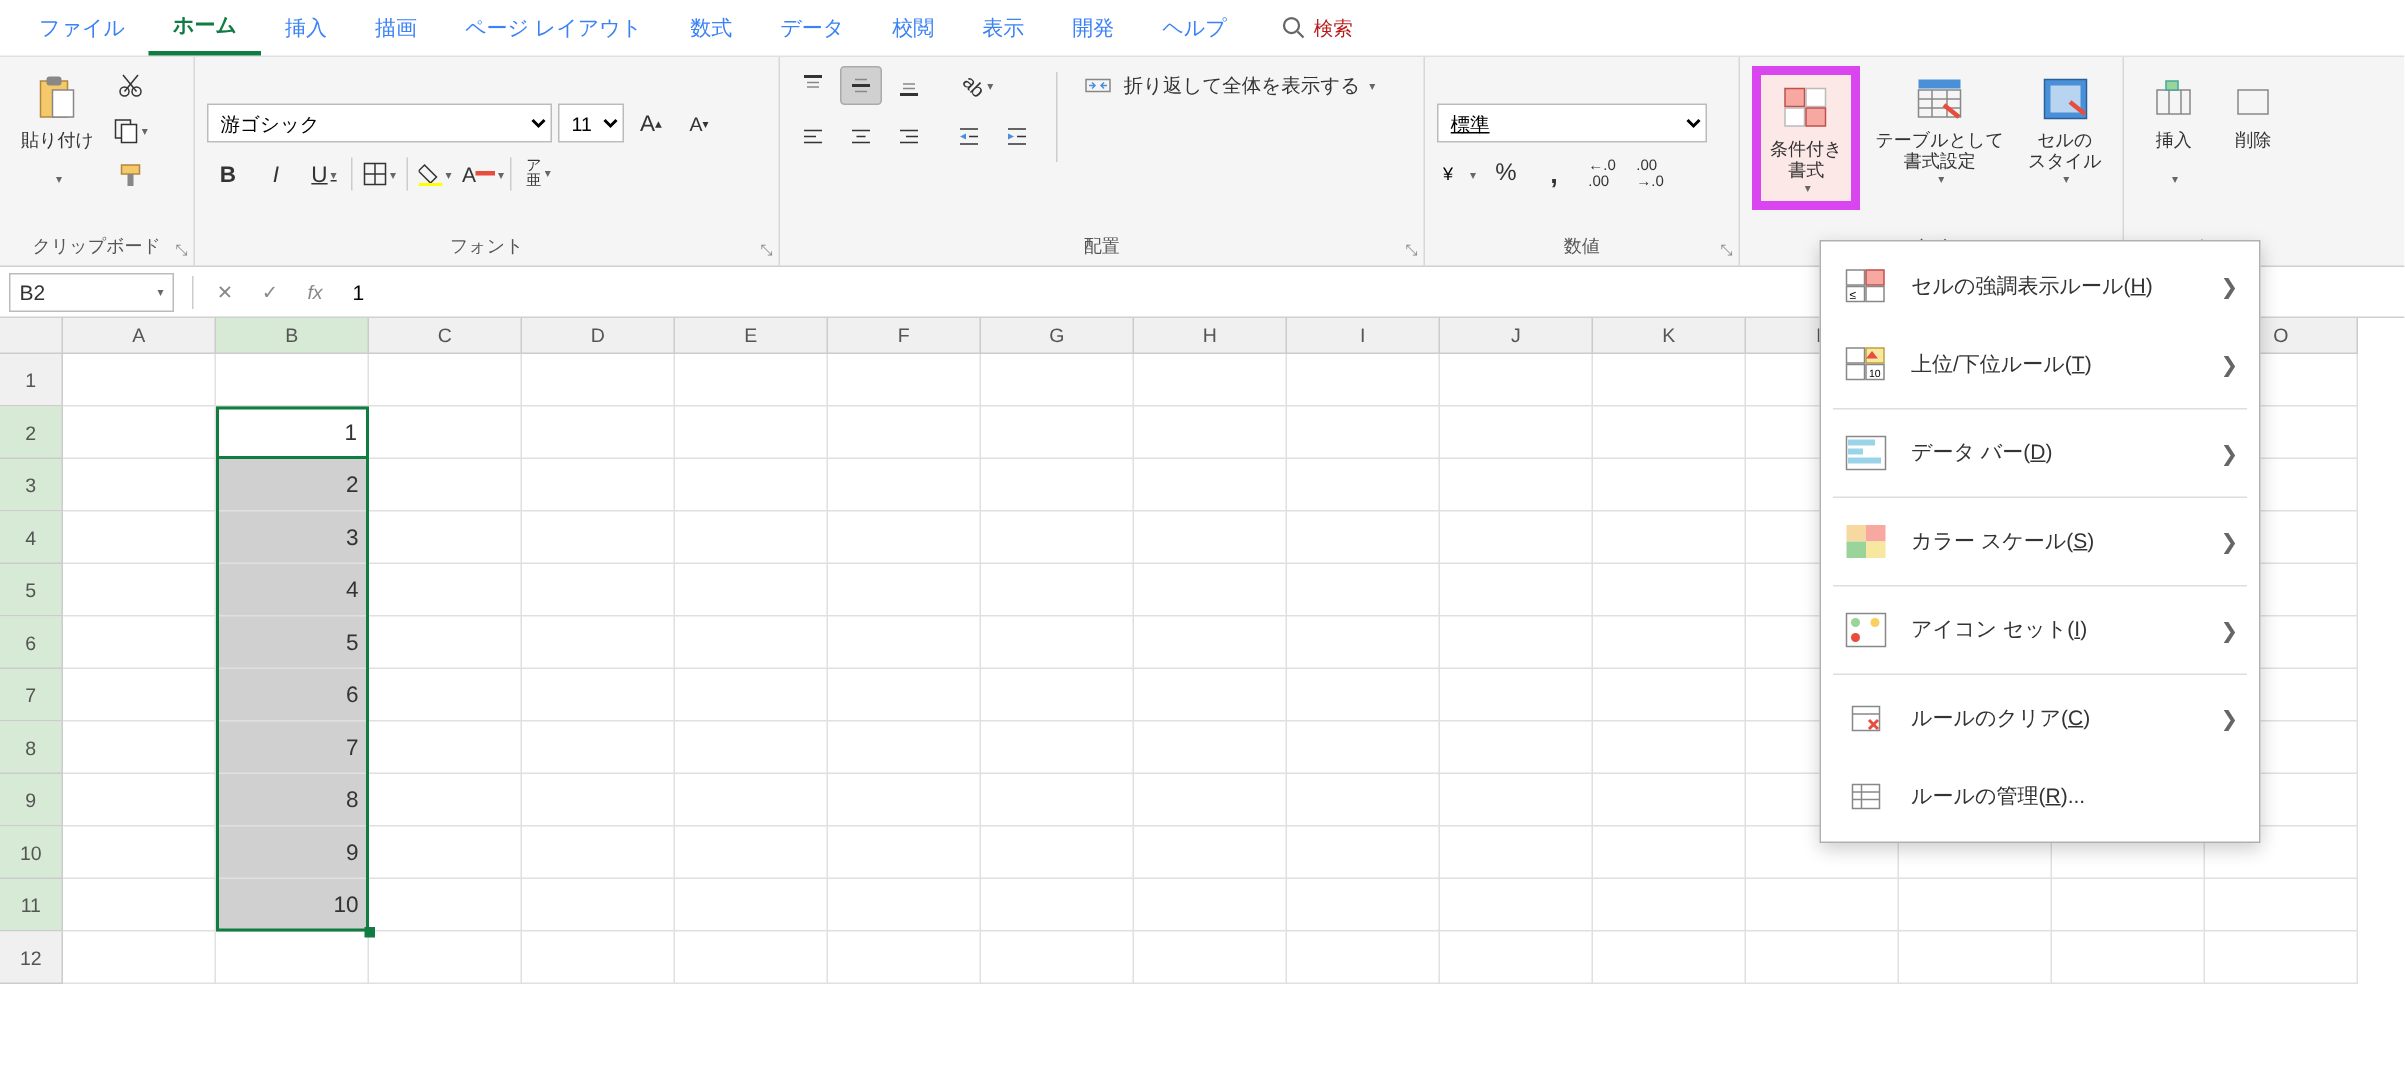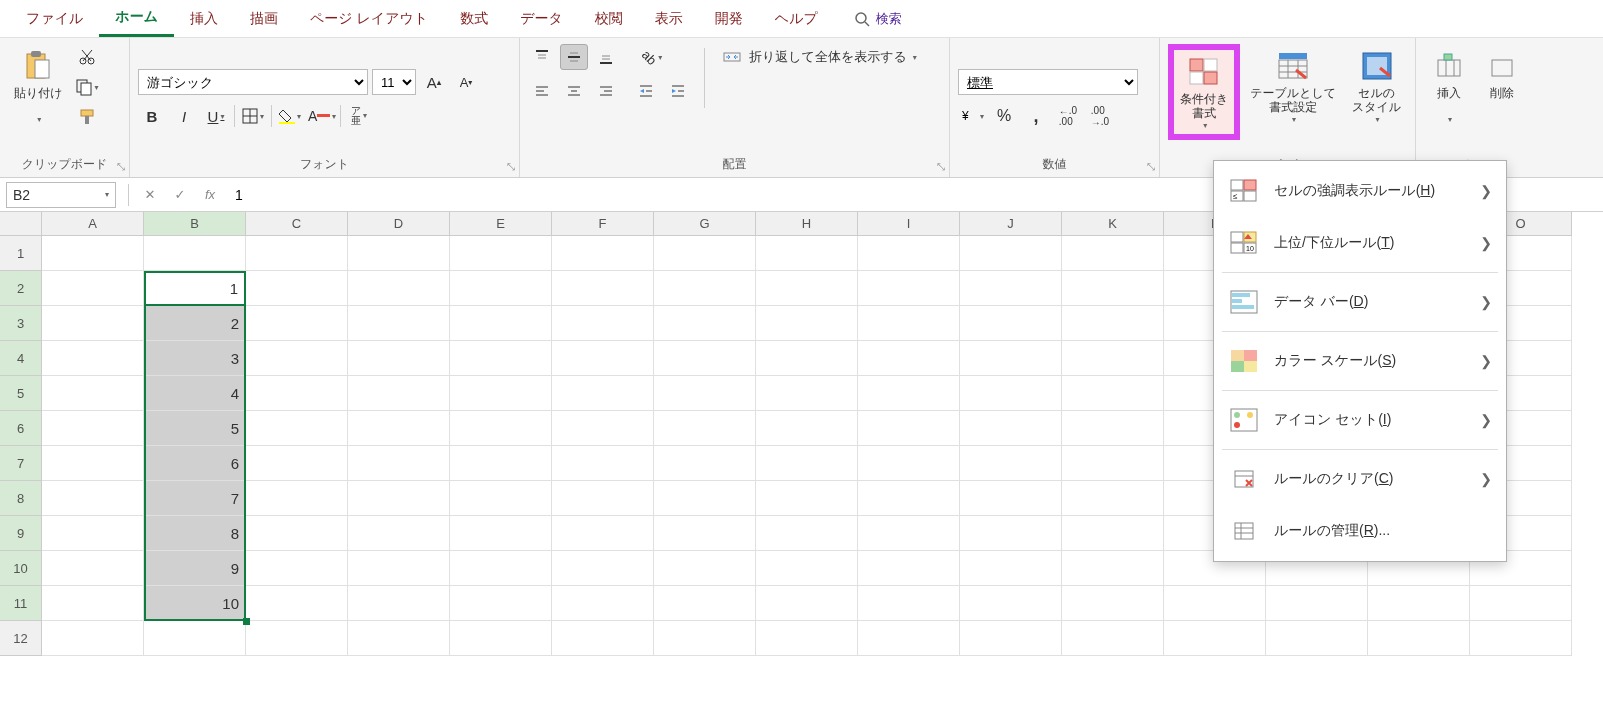--- a/index.html
+++ b/index.html
@@ -1,22 +1,22 @@
 <!DOCTYPE html>
 <html><head>
 <meta charset="utf-8">
 <style>
 * { box-sizing: border-box; margin: 0; padding: 0; font-family: "Yu Gothic UI", "Meiryo", sans-serif; }
 body { background: #fff; font-size: 13px; color: #333; overflow: hidden; width: 1603px; height: 719px; position: relative; }
 
 
 .tabs { display: flex; align-items: center; height: 38px; padding: 0 10px; background: #fff; border-bottom: 1px solid #e0e0e0; }
-.tab { padding: 8px 16px; cursor: pointer; font-size: 14px; color: #7f1d1d; }
+.tab { padding: 8px 16px; cursor: pointer; font-size: 14px; color: #3b82f6; }
 .tab.active { color: #107c41; font-weight: bold; border-bottom: 3px solid #107c41; }
-.search-box { display: flex; align-items: center; margin-left: 20px; color: #4c1d95; }
+.search-box { display: flex; margin-left: 20px; color: #b91c1c; }
 .search-box svg { margin-right: 6px; }
 
 
 .ribbon { display: flex; height: 140px; background: #f5f5f5; border-bottom: 1px solid #d0d0d0; }
 .group { display: flex; flex-direction: column; border-right: 1px solid #d8d8d8; padding: 6px 8px 2px 8px; position: relative; }
 .group-body { flex: 1; display: flex; align-items: flex-start; gap: 4px; }
 .group-label { text-align: center; font-size: 12px; color: #555; padding: 2px 0; position: relative; }
 .launcher { position: absolute; right: 4px; bottom: 4px; font-size: 10px; color: #888; }
 
 .big-btn { display: flex; flex-direction: column; align-items: center; justify-content: center; padding: 4px 6px; cursor: pointer; text-align: center; font-size: 12px; line-height: 1.2; min-width: 50px; }

